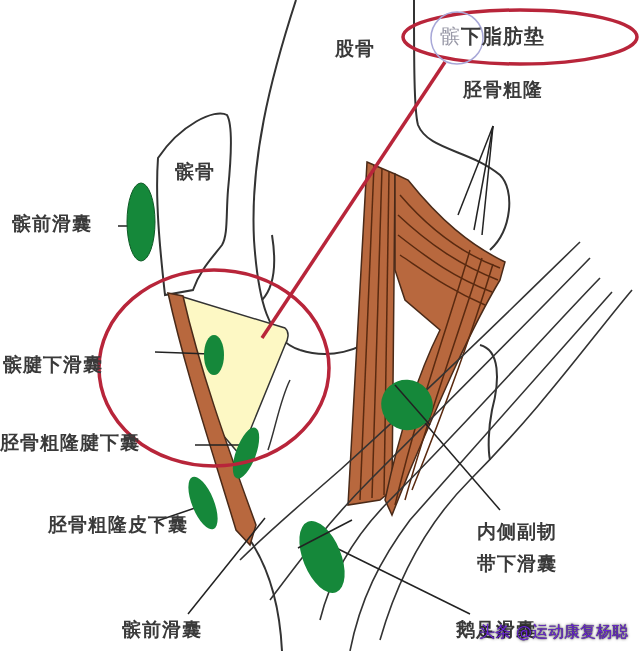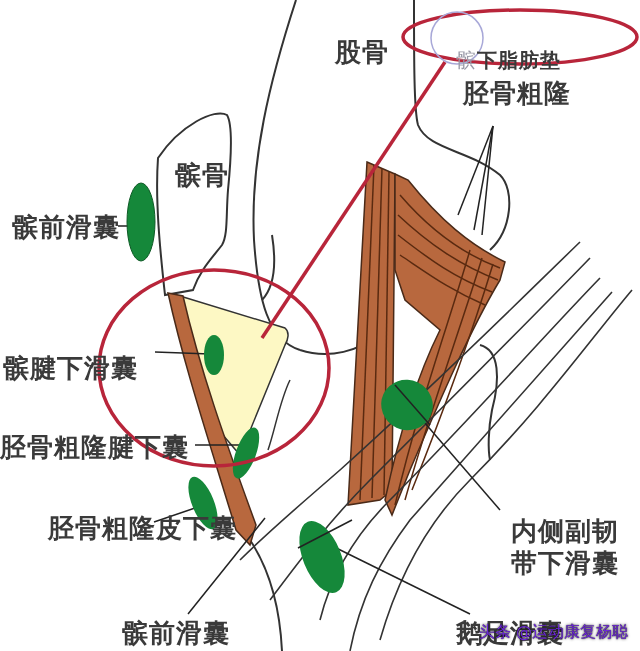--- a/index.html
+++ b/index.html
@@ -7,21 +7,21 @@
     position: relative;
     width: 640px; height: 651px;
     overflow: hidden;
     background: #ffffff;
     font-family: "DejaVu Sans", "Liberation Sans", sans-serif;
   }
   svg.art { position: absolute; left: 0; top: 0; }
   .label {
     position: absolute;
     color: #3a3a3a;
-    font-size: 26px;
+    font-size: 19px;
     font-weight: bold;
     white-space: nowrap;
     letter-spacing: 1px;
     line-height: 1.2;
   }
   .label.big { font-size: 20px; }
   .label.two-line { white-space: pre-line; text-align: left; line-height: 32px; }
   .watermark {
     position: absolute;
     right: 12px; bottom: 8px;
@@ -108,29 +108,29 @@
 
     <ellipse cx="214" cy="368" rx="115" ry="98" fill="none" stroke="#b8253a" stroke-width="3.5"></ellipse>
 
     <line x1="262" y1="338" x2="445" y2="62" stroke="#b8253a" stroke-width="3.5"></line>
 
     <ellipse cx="520" cy="37" rx="117" ry="27" fill="none" stroke="#b8253a" stroke-width="3.5"></ellipse>
 
     <circle cx="457" cy="38" r="26" fill="none" stroke="#a8a8d8" stroke-width="1.5"></circle>
   </svg>
 
-  <div class="label big" style="left:456px; top:24px;margin-top:24px;">
+  <div class="label big" style="left:440px; top:24px;">
     <span class="faded">髌</span><span>下脂肪垫</span>
   </div>
   <div class="label" style="left:335px; top:37px;">股骨</div>
   <div class="label" style="left:463px; top:78px;">胫骨粗隆</div>
   <div class="label" style="left:175px; top:160px;">髌骨</div>
   <div class="label" style="left:12px; top:212px;text-align:right;">髌前滑囊</div>
   <div class="label" style="left:3px; top:353px;">髌腱下滑囊</div>
   <div class="label" style="left:0px; top:432px;font-family:Liberation Serif, serif;">胫骨粗隆腱下囊</div>
   <div class="label" style="left:0px; top:513px;padding-left:48px;">胫骨粗隆皮下囊</div>
   <div class="label" style="left:122px; top:618px;">髌前滑囊</div>
-  <div class="label two-line" style="left:477px; top:515px;margin-left:34px;">内侧副韧
+  <div class="label two-line" style="left:477px; top:515px;">内侧副韧
 带下滑囊</div>
   <div class="label" style="left:456px; top:618px;text-align:right;">鹅足滑囊</div>
 
   <div class="watermark">头条 @运动康复杨聪</div>
 </div>
 
 </body></html>

